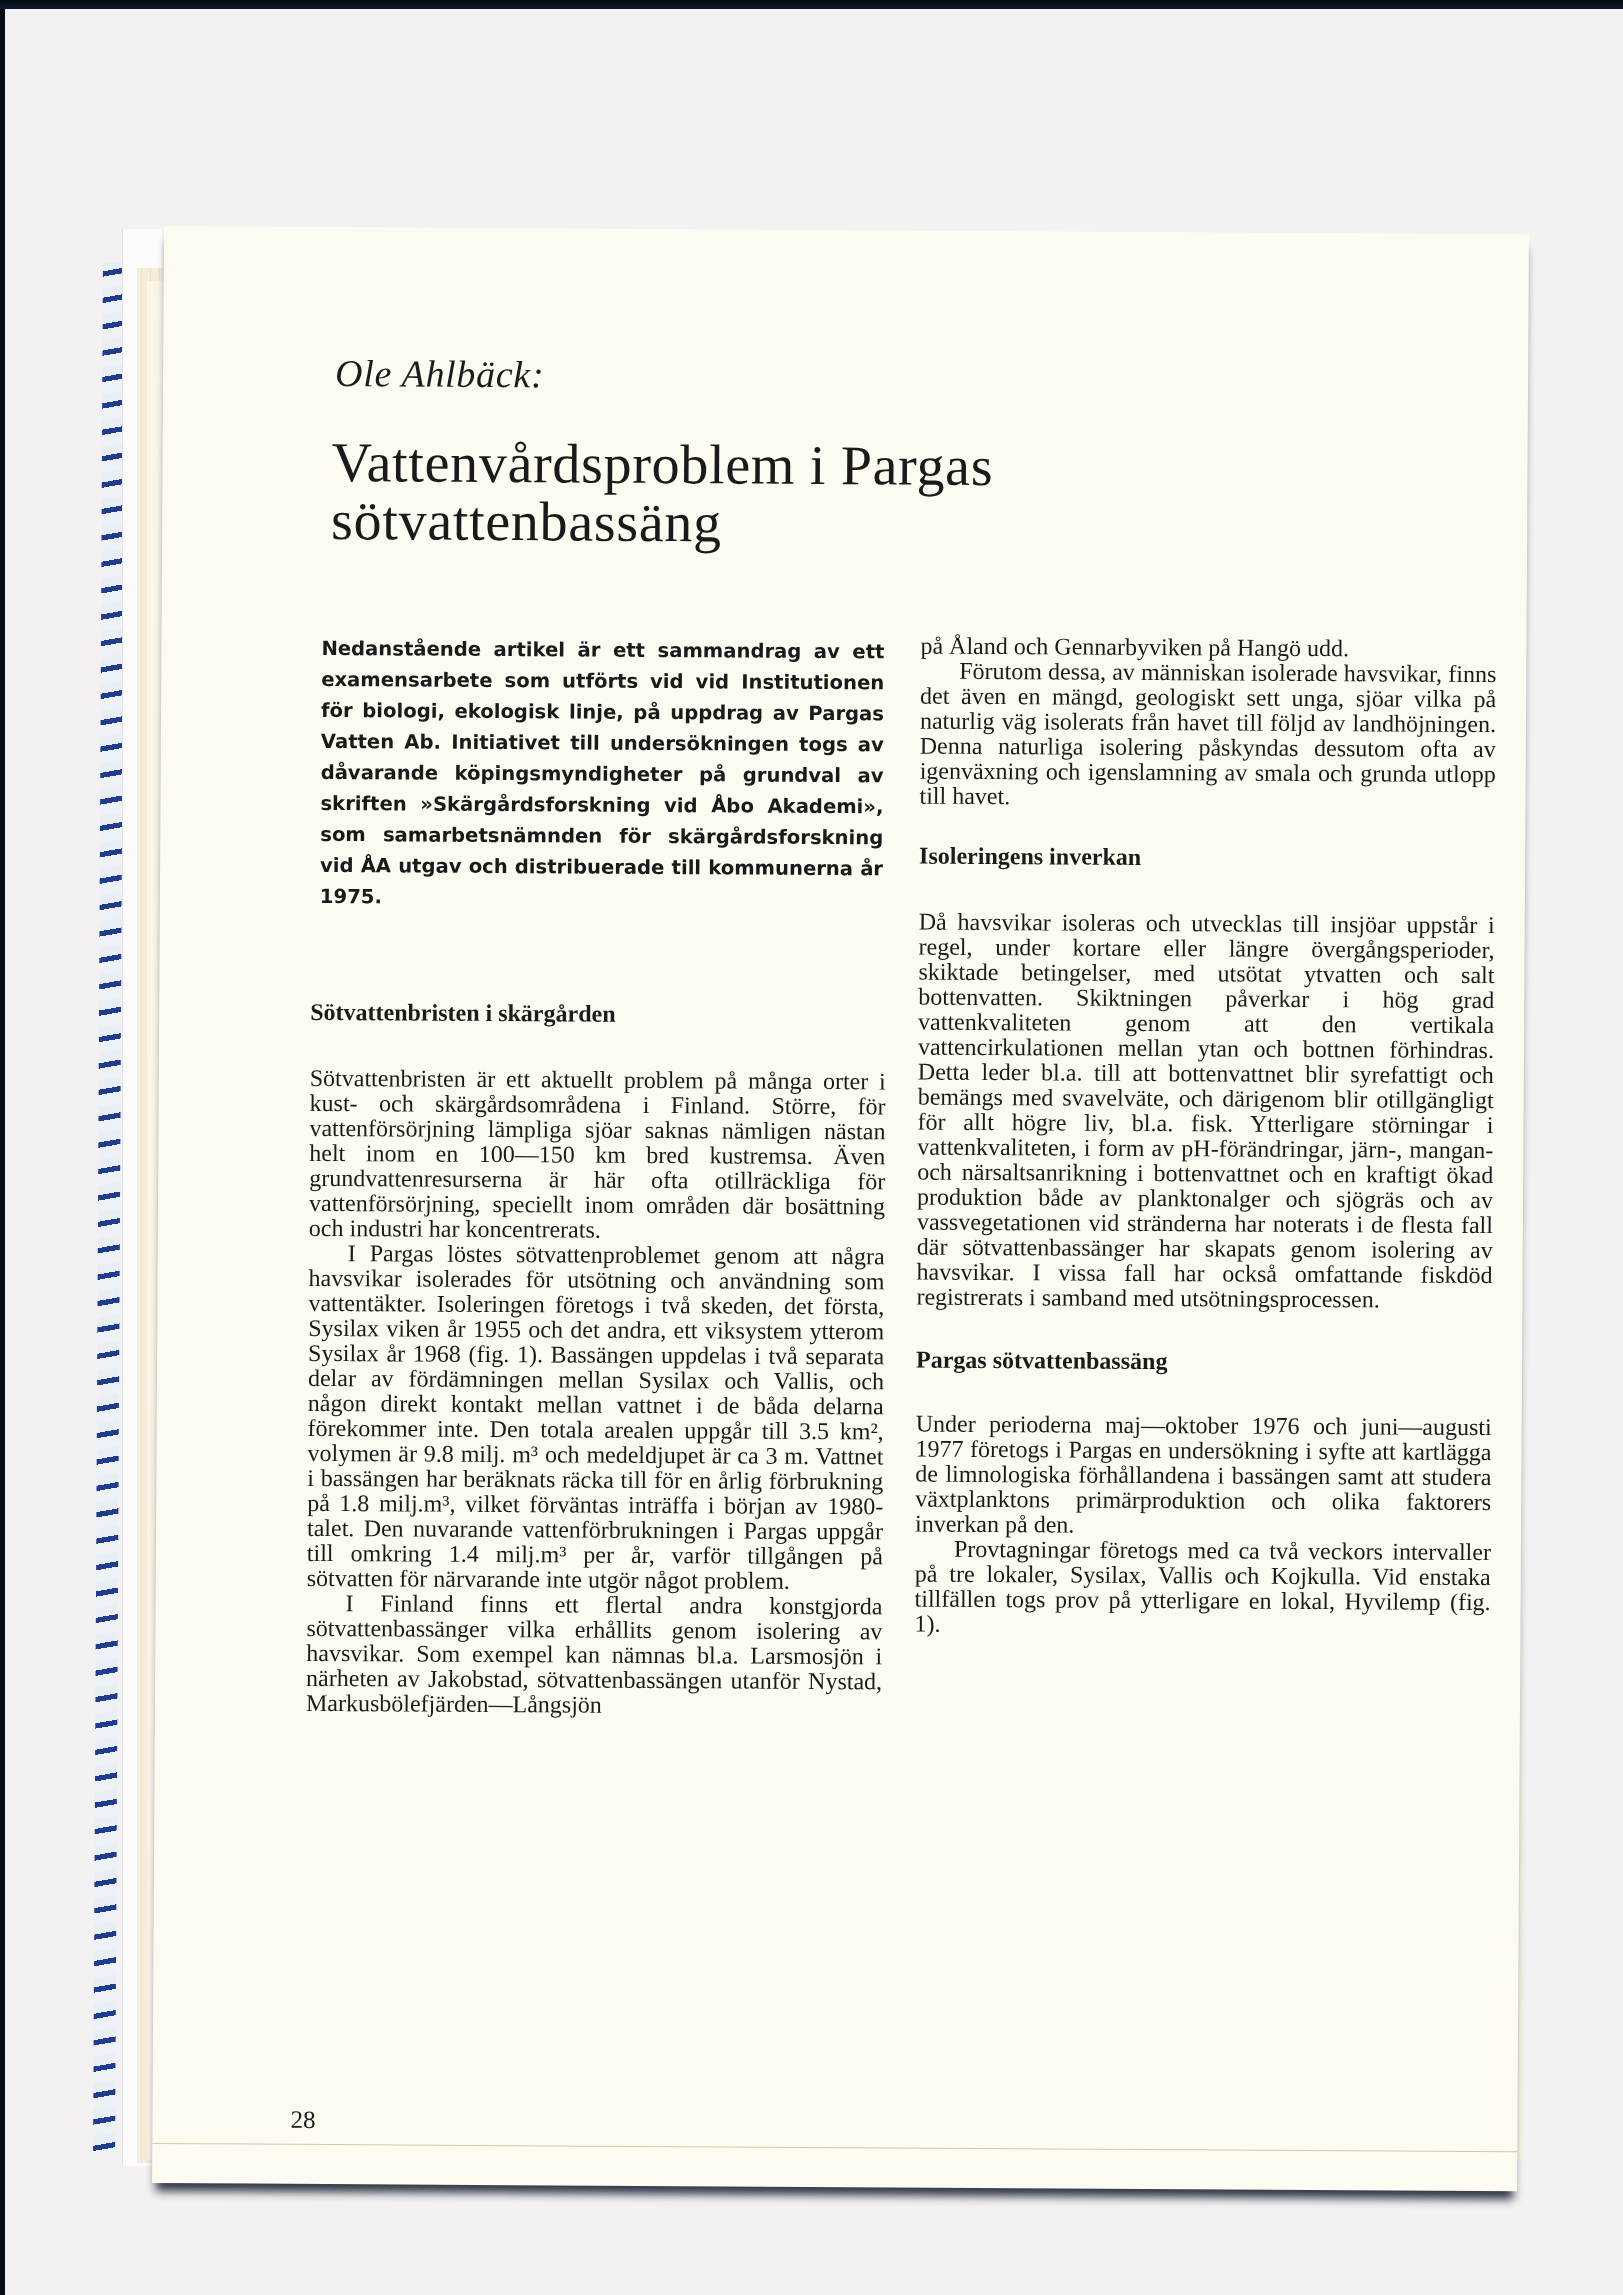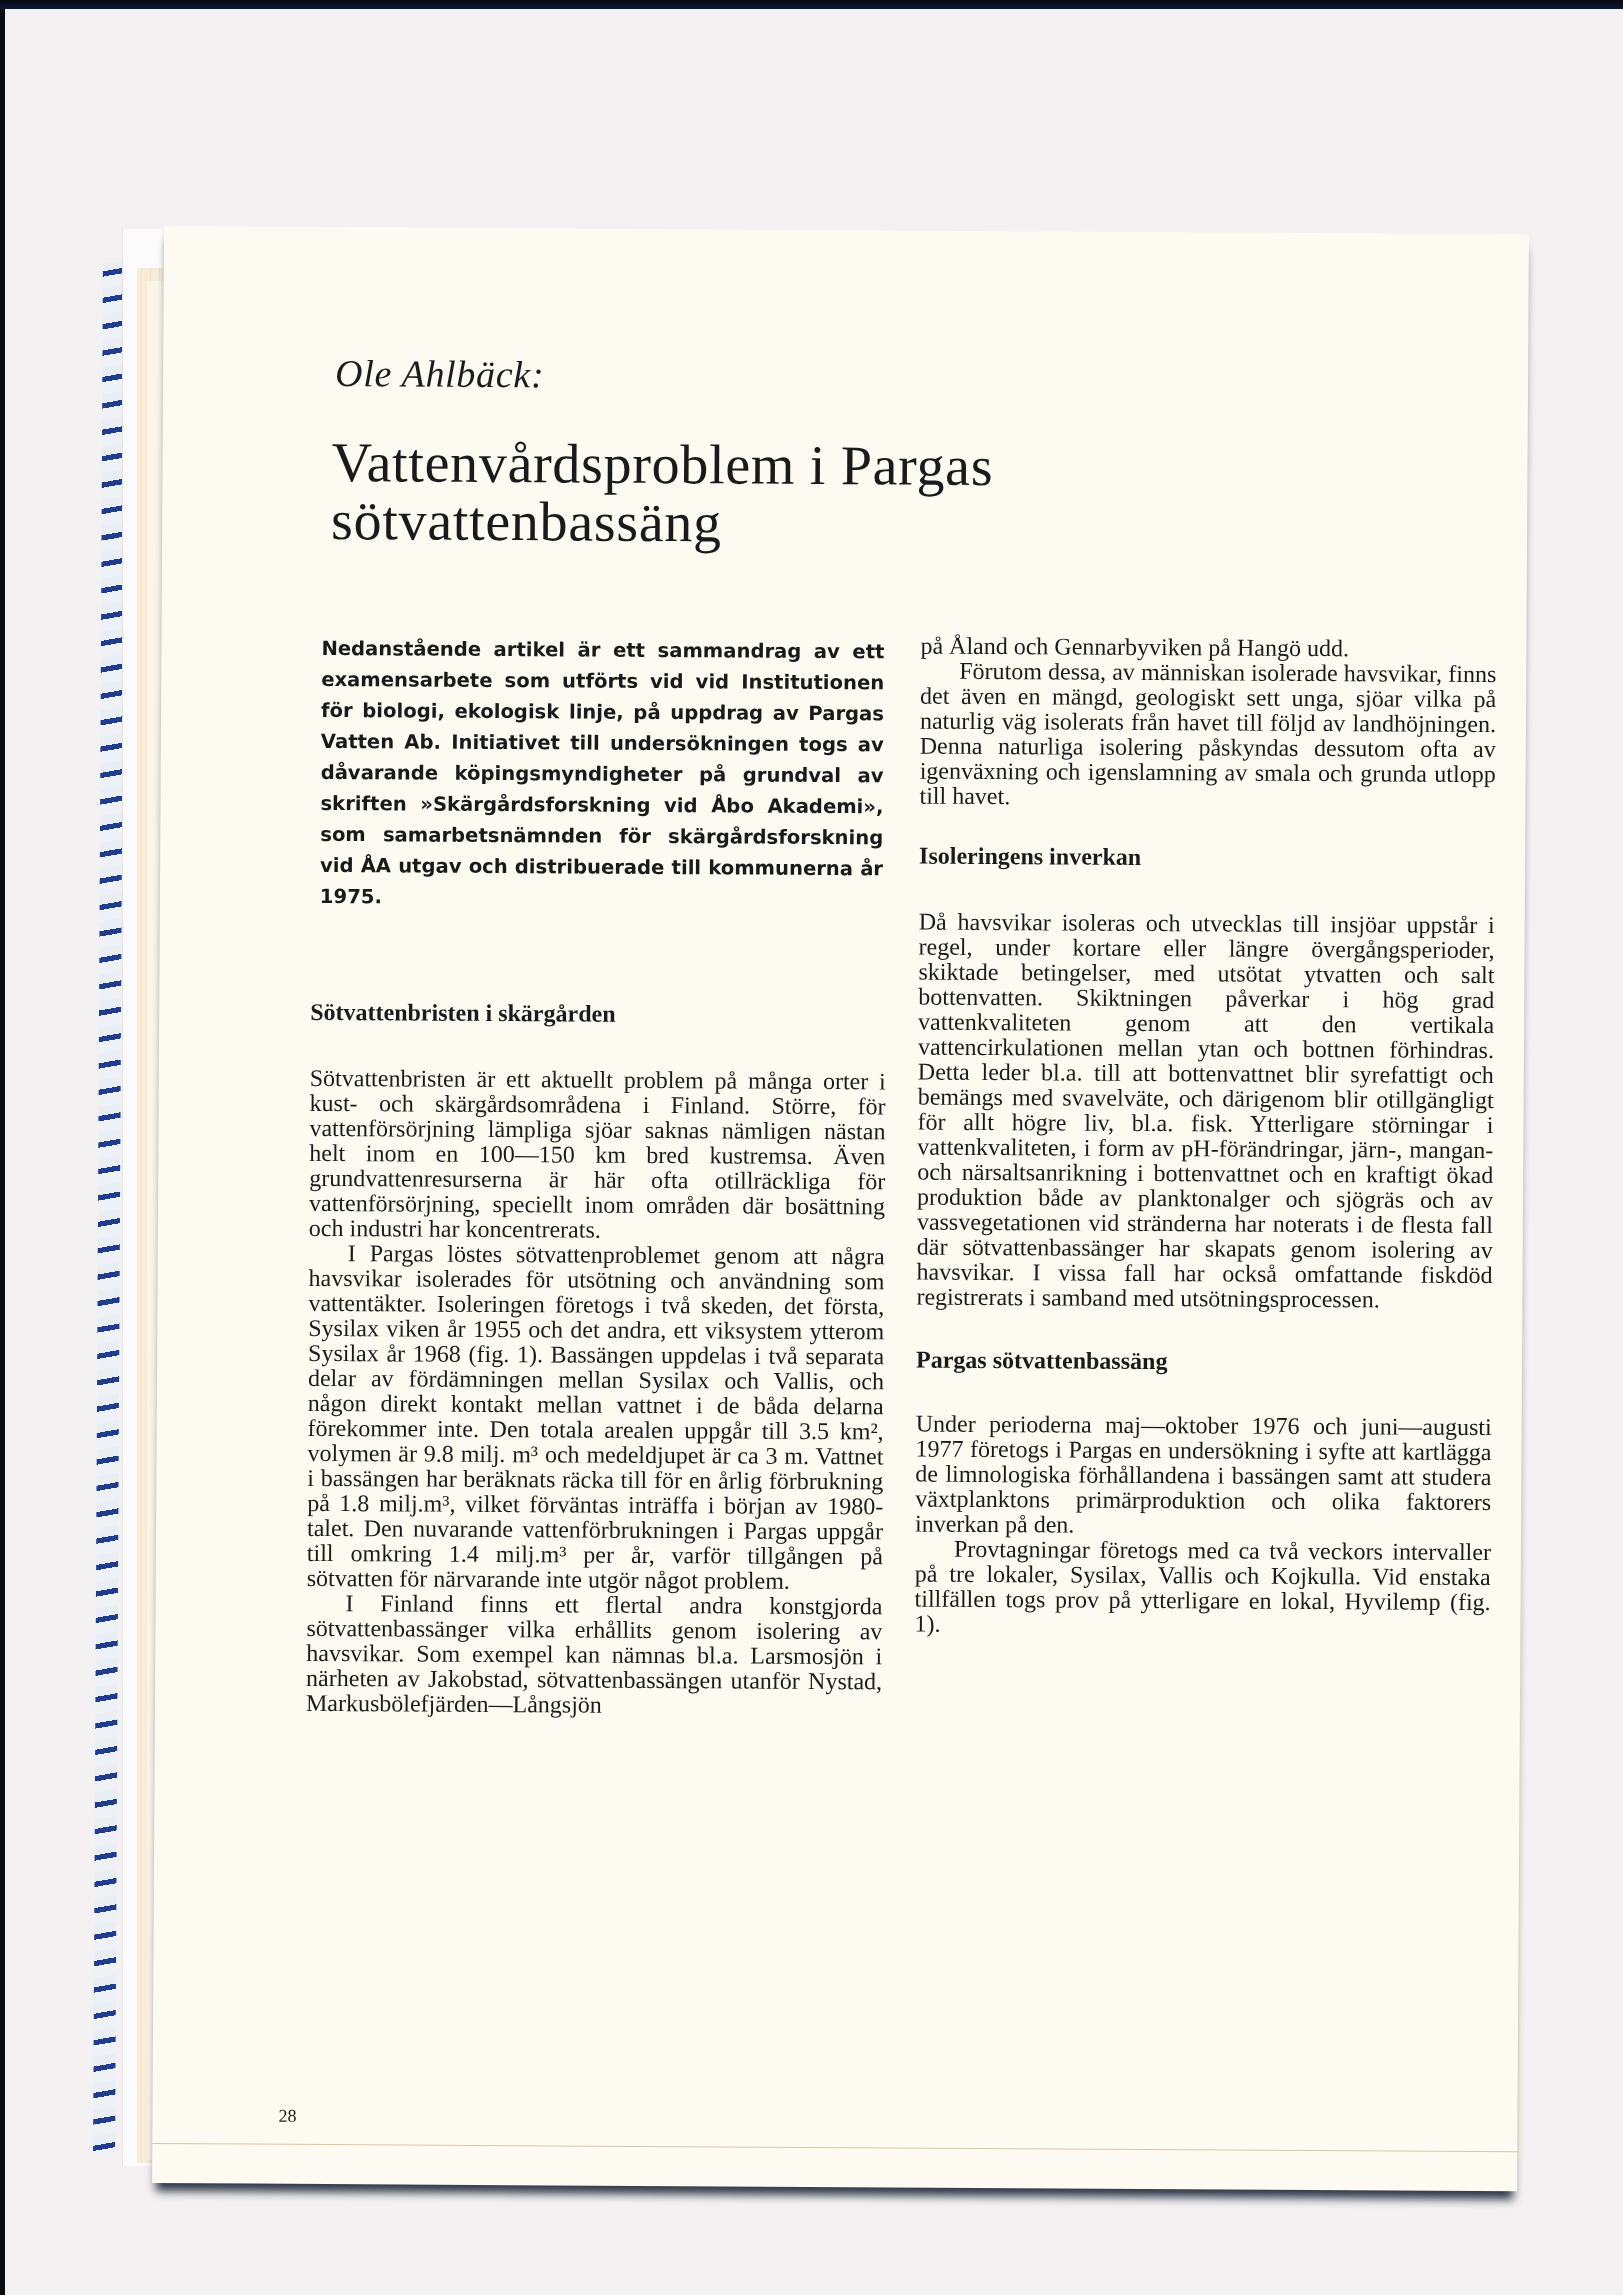--- a/index.html
+++ b/index.html
@@ -48,22 +48,22 @@
     font-family: "Liberation Serif", serif; }
   .col-left { left: 151px; top: 772px; }
   .col-right { left: 759px; top: 403px; }
   .col p { margin: 0; }
   .col p.indent { text-indent: 39px; }
   .col h2 { font-family: "Liberation Serif", serif; font-weight: bold; font-size: 24px; margin: 0; line-height: 26px; }
   .col-left h2 { margin-bottom: 41px; }
   .col-right h2 { margin-top: 34px; margin-bottom: 41px; }
   .col-right h2.h-pargas { margin-top: 37px; margin-bottom: 39px; }
   .page-number {
-    position: absolute; left: 126px; top: 1879px;
-    font-family: "Liberation Serif", serif; font-size: 18px; color: #1a1a1a;
+    position: absolute; left: 138px; top: 1879px;
+    font-family: "Liberation Serif", serif; font-size: 25px; color: #1a1a1a;
   }
 </style>
 </head>
 <body>
 
 <div class="scan-left"></div>
 <div class="scan-bg"></div>
 <div class="scan-top"></div>
 
 <div class="cover-spine"></div>

